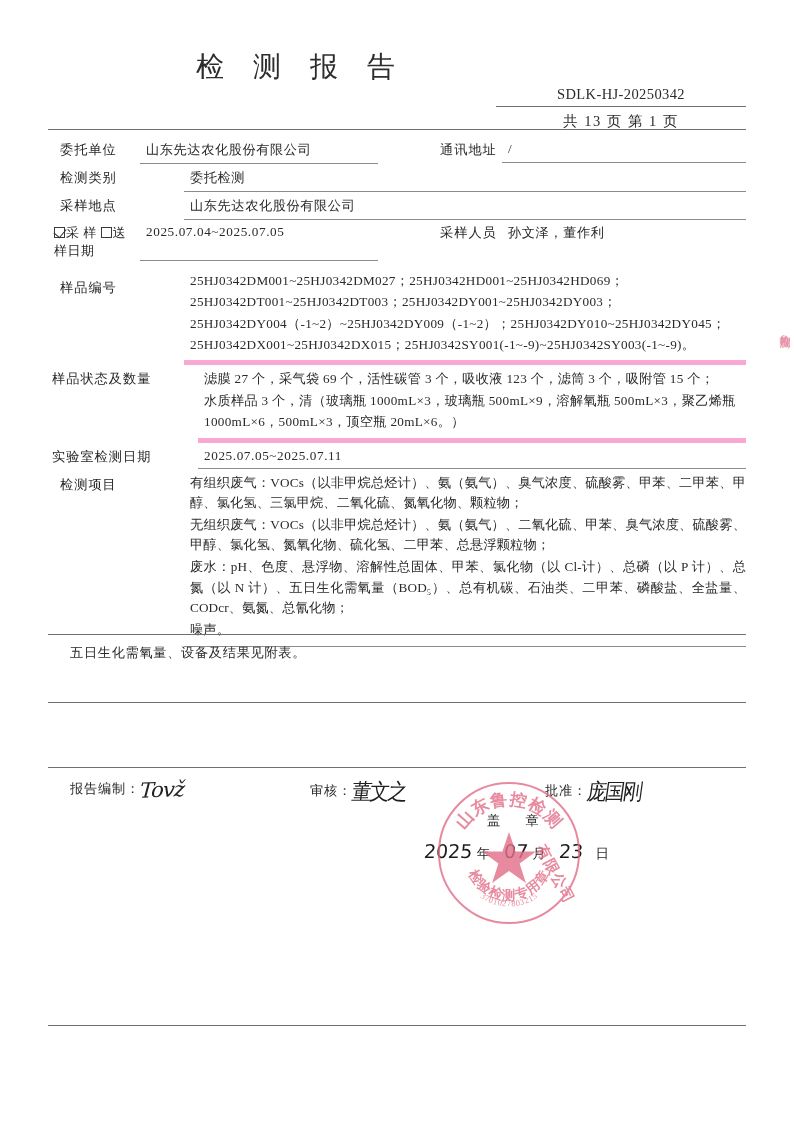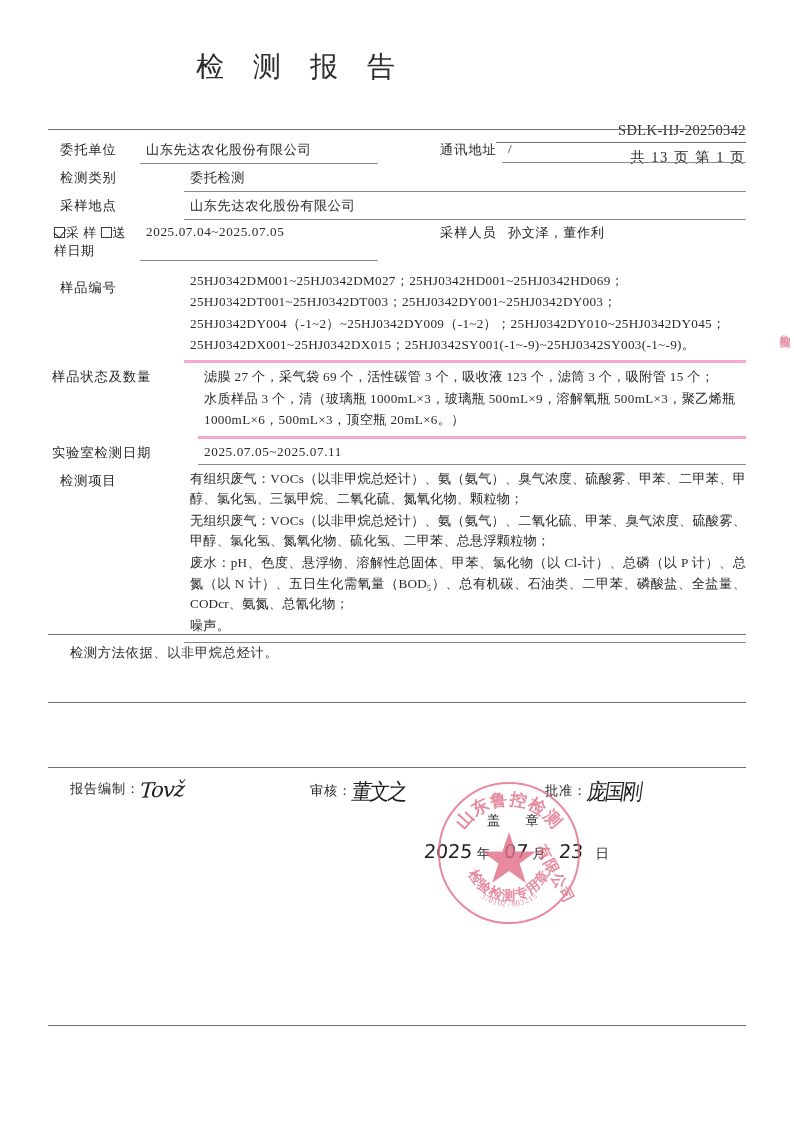--- a/index.html
+++ b/index.html
@@ -29,22 +29,21 @@
     color: #2d2d2d;
     font-weight: 400;
   }
 
   
   .code-block {
     position: absolute;
     right: 48px;
     top: 86px;
     width: 250px;
-    text-align: right;
-    margin-top: 36px;
+    text-align: center;
   }
   .code-no {
     font-size: 14.5px;
     letter-spacing: 0.4px;
     padding-bottom: 3px;
     color: #2b2b2b;
   }
   .code-rule {
     border-bottom: 1px solid #6f6f6f;
     margin: 0 0 3px 0;
@@ -134,21 +133,21 @@
     width: 7px;
     height: 10px;
     border-right: 1.4px solid #2a2a2a;
     border-bottom: 1.4px solid #2a2a2a;
     transform: rotate(40deg);
   }
 
   .block-val {
     flex: 1 1 auto;
     padding: 3px 0 5px 6px;
-    border-bottom: 3px solid #f9a8d4;
+    border-bottom: 5px solid #f9a8d4;
     line-height: 1.62;
     letter-spacing: 0.3px;
     box-sizing: border-box;
   }
   .block-val p { margin: 0; }
 
   .items-val {
     flex: 1 1 auto;
     padding: 3px 0 5px 6px;
     border-bottom: 1px solid #8b8b8b;
@@ -382,21 +381,21 @@
         <p class="ind">有组织废气：VOCs（以非甲烷总烃计）、氨（氨气）、臭气浓度、硫酸雾、甲苯、二甲苯、甲醇、氯化氢、三氯甲烷、二氧化硫、氮氧化物、颗粒物；</p>
         <p class="ind">无组织废气：VOCs（以非甲烷总烃计）、氨（氨气）、二氧化硫、甲苯、臭气浓度、硫酸雾、甲醇、氯化氢、氮氧化物、硫化氢、二甲苯、总悬浮颗粒物；</p>
         <p class="ind">废水：pH、色度、悬浮物、溶解性总固体、甲苯、氯化物（以 Cl-计）、总磷（以 P 计）、总氮（以 N 计）、五日生化需氧量（BOD₅）、总有机碳、石油类、二甲苯、磷酸盐、全盐量、CODcr、氨氮、总氰化物；</p>
         <p class="ind">噪声。</p>
       </div>
     </div>
 
   </div>
 
   <div class="sec-rule" style="top:634px"></div>
-  <div class="note-line" style="top:644px">检测方法依据、以非甲烷总烃计。</div>
+  <div class="note-line" style="top:644px">五日生化需氧量、设备及结果见附表。</div>
 
   <div class="sec-rule" style="top:702px"></div>
 
   <div class="sec-rule" style="top:767px"></div>
 
   <div class="sign-row" style="top:778px">
     <div class="sign-item" style="left:70px">
       <span>报告编制：</span><span class="sig">Tovž</span>
     </div>
     <div class="sign-item" style="left:310px">

